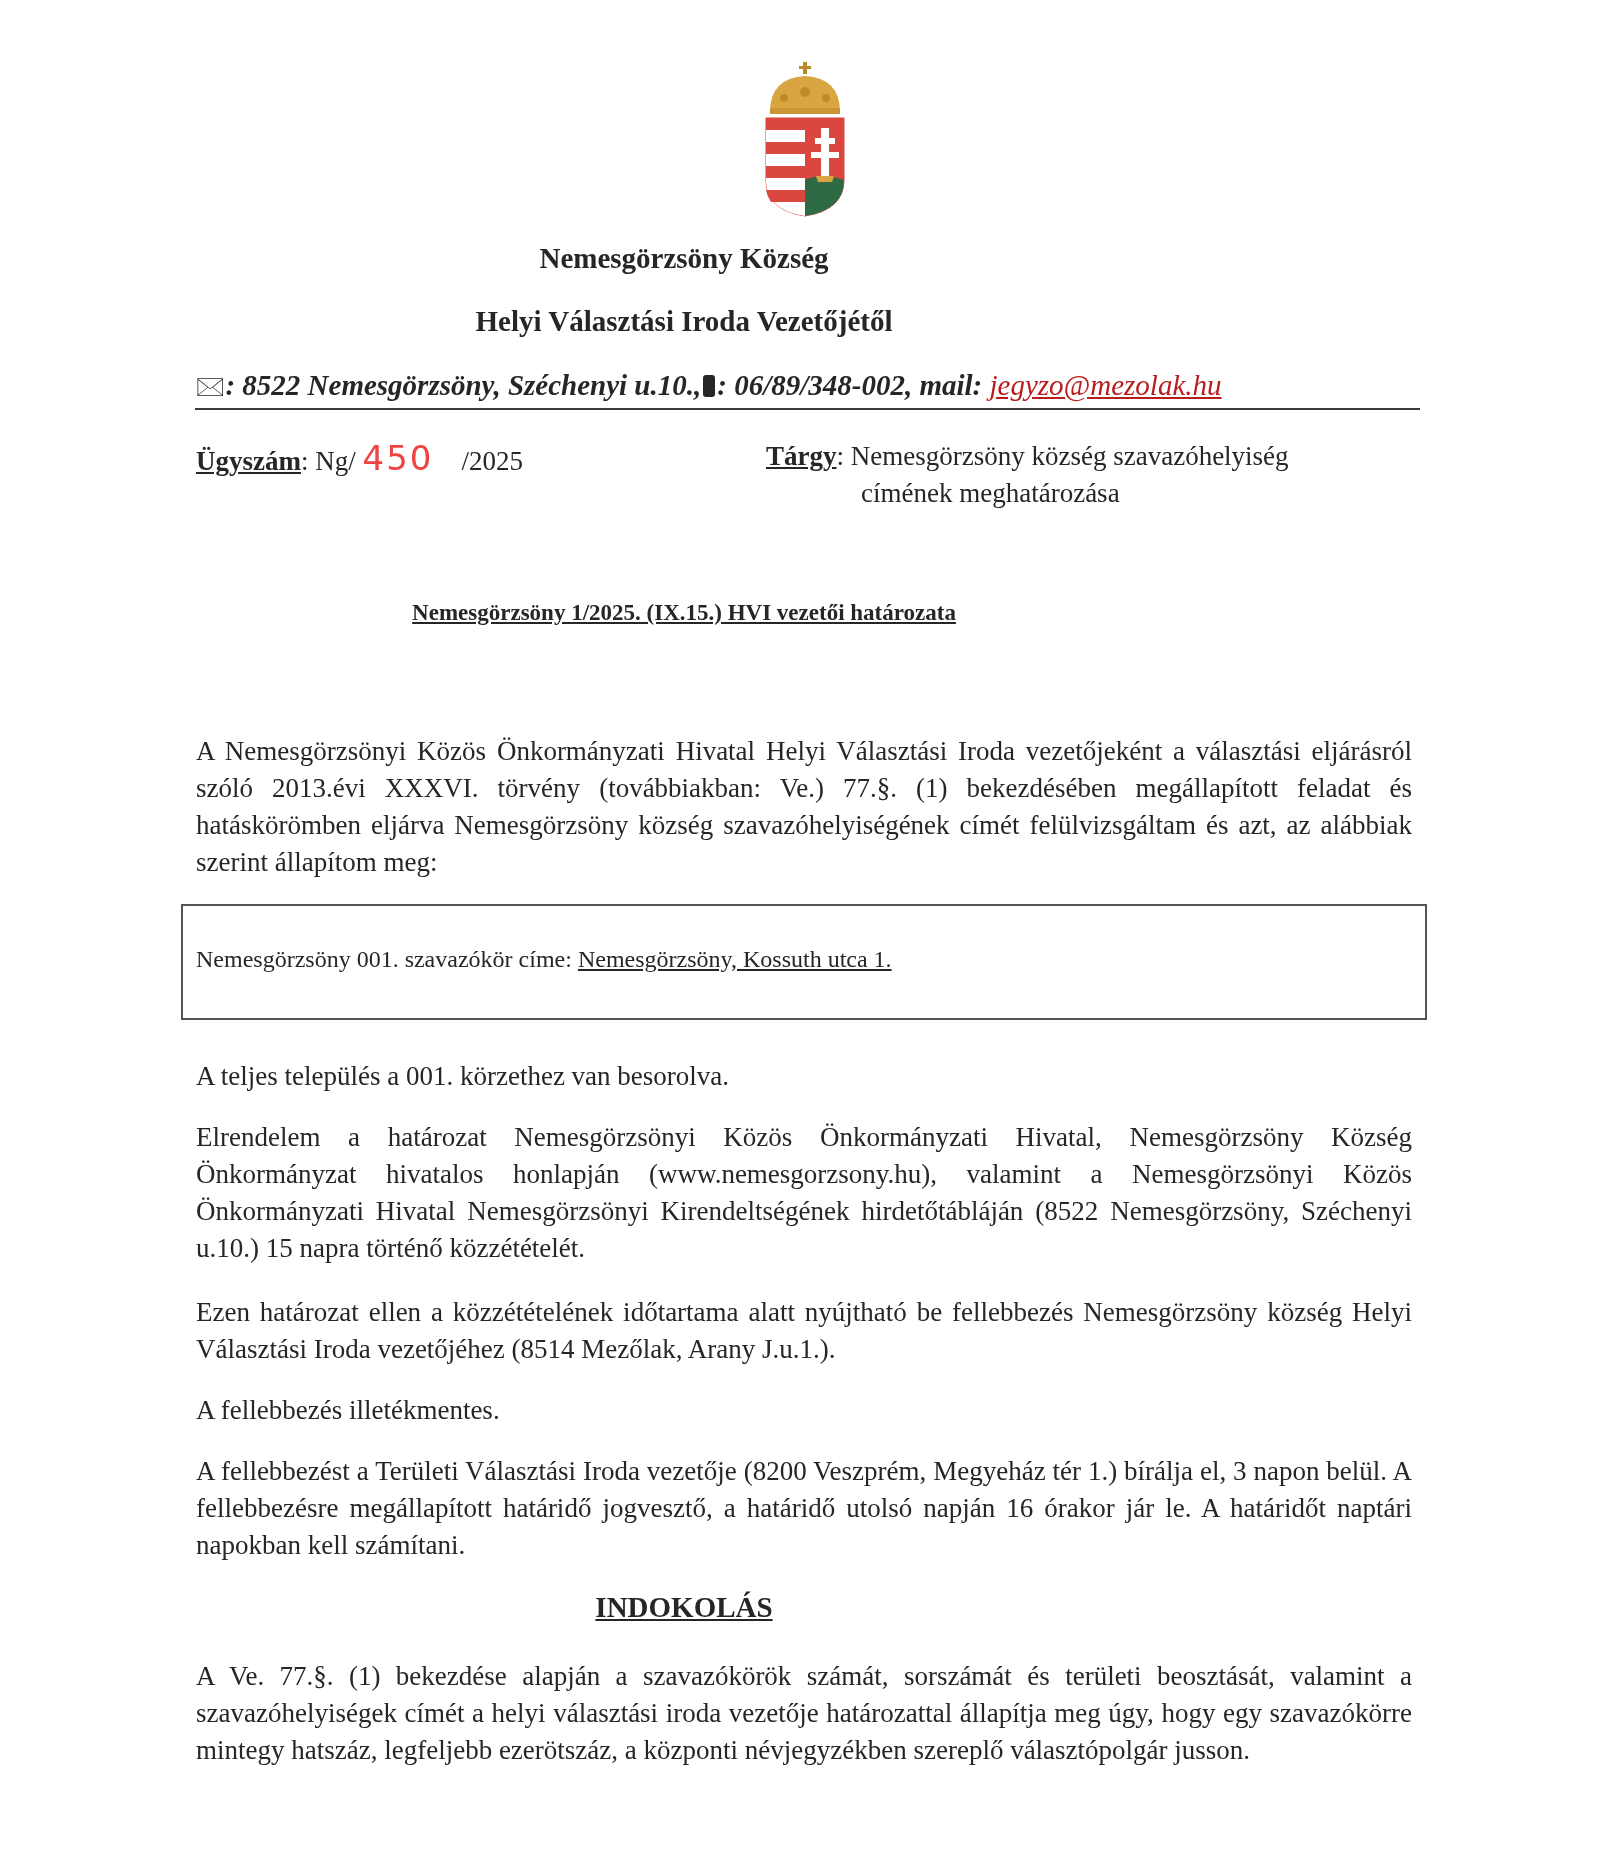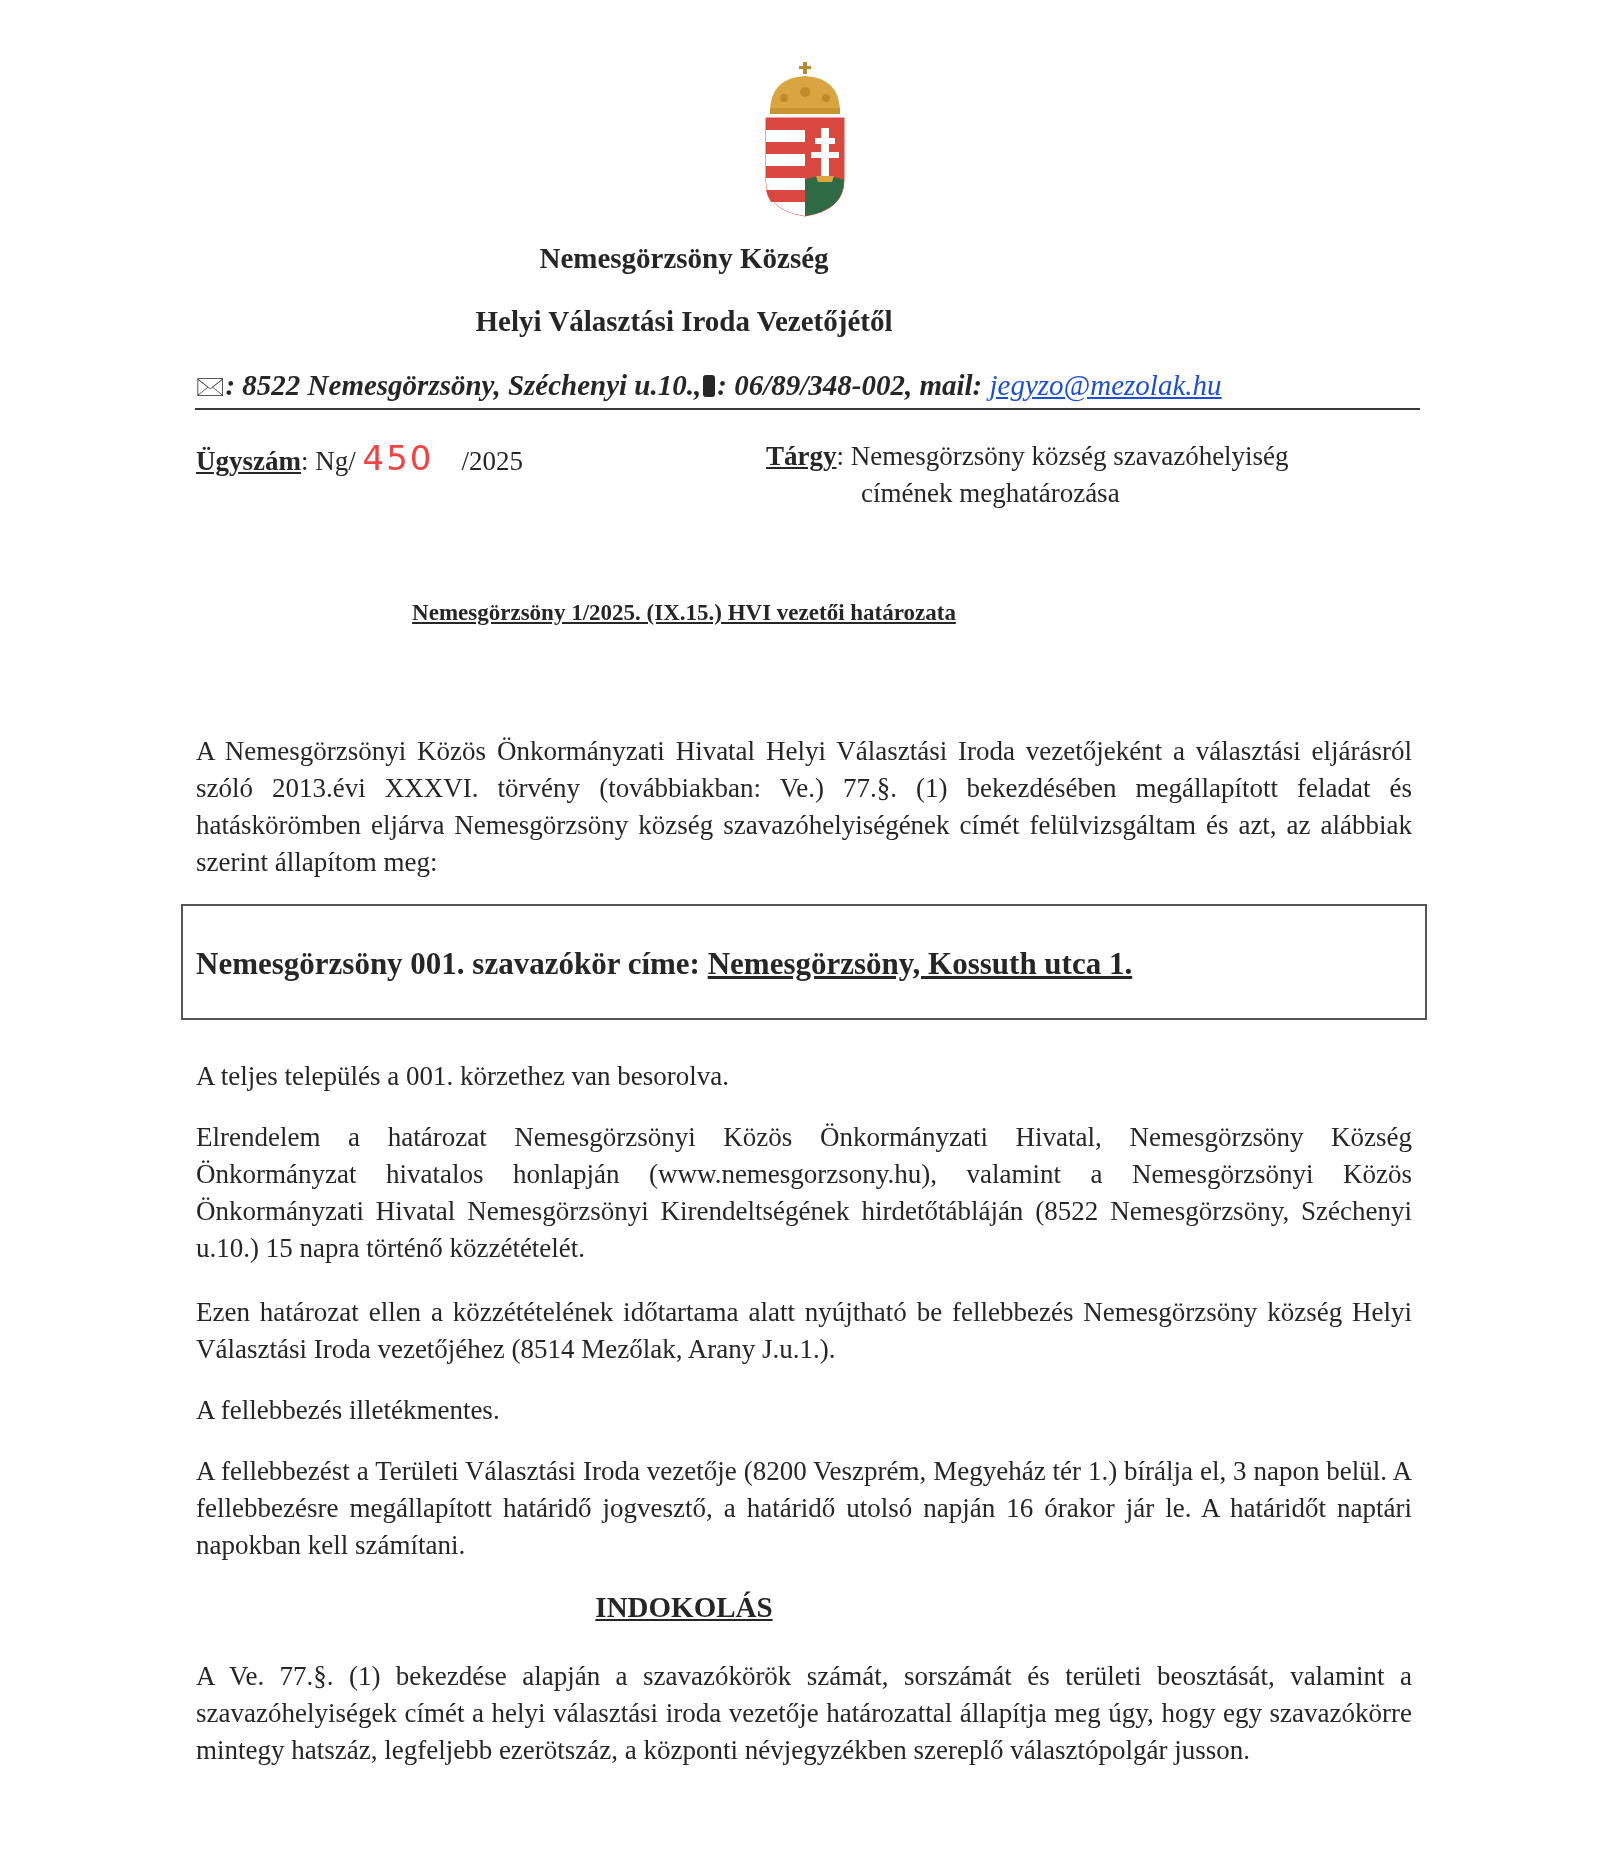--- a/index.html
+++ b/index.html
@@ -5,34 +5,34 @@
   html, body { margin: 0; padding: 0; background: #ffffff; }
   body { width: 1600px; height: 1870px; position: relative; overflow: hidden;
          font-family: "Liberation Serif", "DejaVu Serif", serif; color: #262626; }
   .page { position: absolute; left: 0; top: 0; width: 1600px; height: 1870px; }
   .abs { position: absolute; }
   .center { left: 0; width: 1368px; text-align: center; }
   .coat { left: 762px; top: 60px; width: 86px; height: 158px; }
   .h1 { top: 242px; font-size: 29px; font-weight: bold; }
   .h2 { top: 305px; font-size: 29px; font-weight: bold; }
   .contact { left: 195px; top: 367px; width: 1225px; font-size: 29px; font-style: italic; font-weight: bold; white-space: nowrap; }
-  .contact .mail { color: #1d4ed8; text-decoration: underline; font-weight: normal; }
+  .contact .mail { color: #b91c1c; text-decoration: underline; font-weight: normal; }
   .rule { left: 195px; top: 408px; width: 1225px; height: 2px; background: #3a3a3a; }
   .meta { font-size: 27px; }
   .ulabel { text-decoration: underline; font-weight: bold; }
   .hand { color: #ef4444; font-family: "DejaVu Sans", sans-serif; font-size: 34px; letter-spacing: 2px; font-weight: normal; }
   .ugy { left: 196px; top: 438px; }
   .ugy .gap { display: inline-block; width: 28px; }
   .targy { left: 766px; top: 438px; width: 640px; line-height: 37px; }
   .targy .cont { padding-left: 95px; display: block; }
   .dtitle { top: 600px; font-size: 23px; font-weight: bold; }
   .dtitle span { text-decoration: underline; }
   .para { left: 196px; width: 1216px; font-size: 27px; line-height: 37px; text-align: justify; }
   .box { left: 181px; top: 904px; width: 1246px; height: 116px; border: 2px solid #555; box-sizing: border-box; }
-  .boxtext { left: 196px; top: 946px; font-size: 31px; font-weight: bold; white-space: nowrap; }
+  .boxtext { left: 196px; top: 946px; font-size: 24px; font-weight: normal; white-space: nowrap; }
   .boxtext .addr { text-decoration: underline; }
   .indok { top: 1591px; font-size: 29px; font-weight: bold; }
   .indok span { text-decoration: underline; }
 </style>
 </head>
 <body>
 
 <div class="page">
 
   <svg class="abs coat" viewBox="0 0 86 158">

